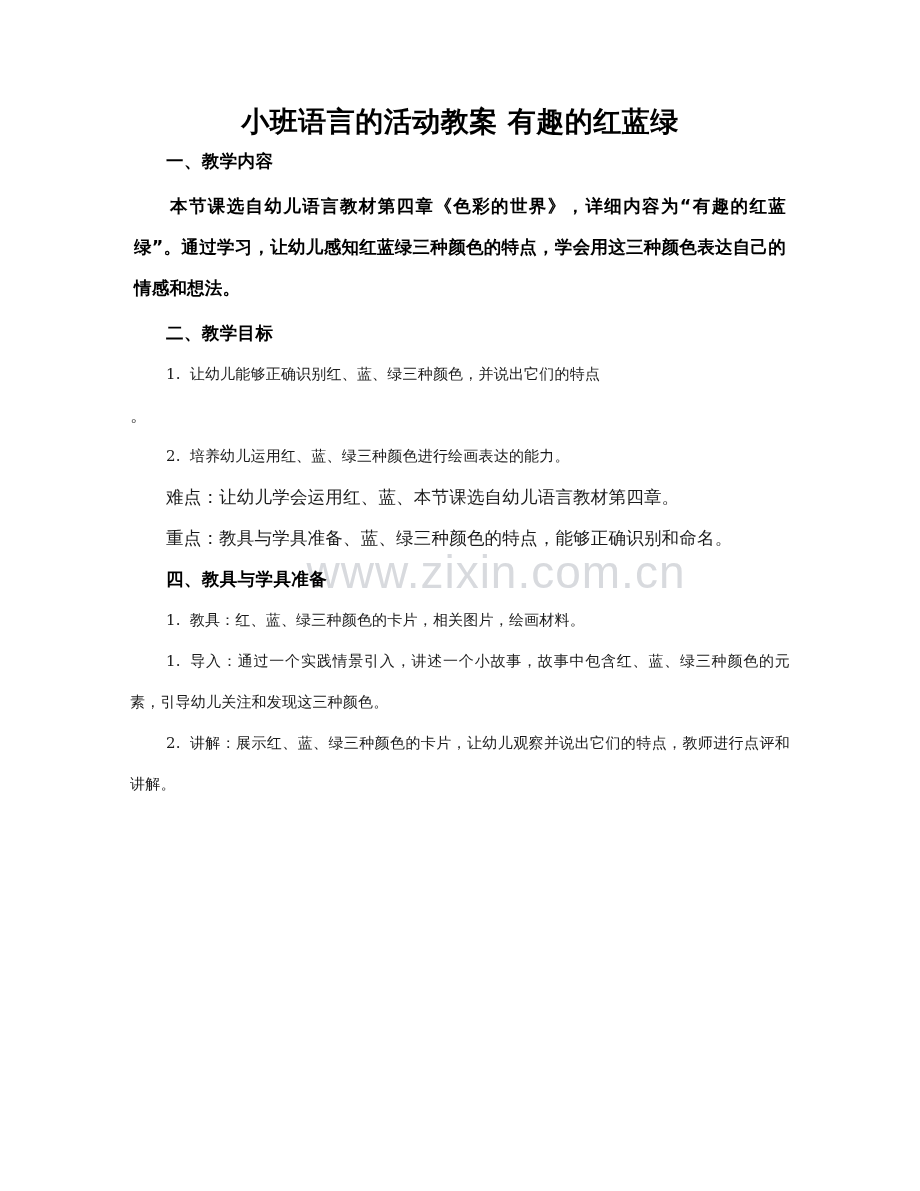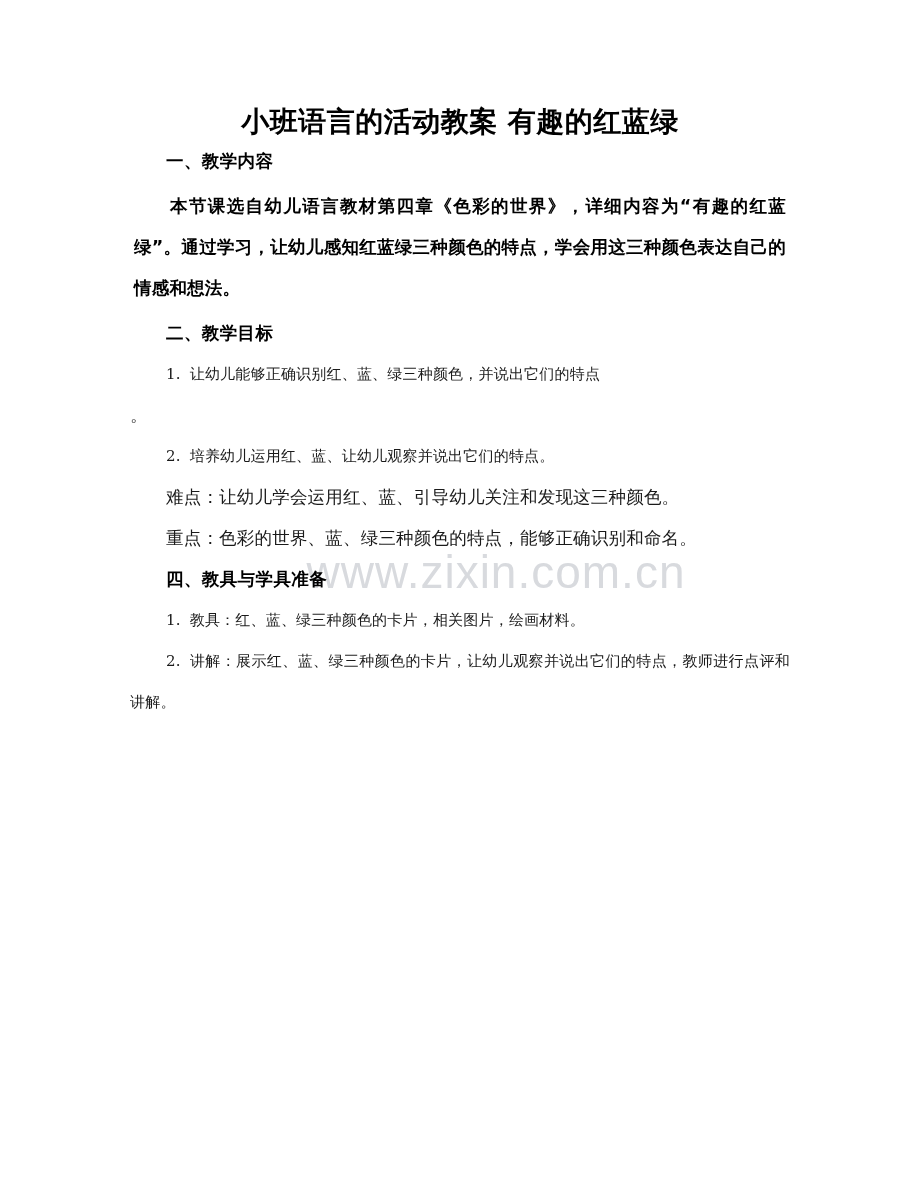--- a/index.html
+++ b/index.html
@@ -151,36 +151,39 @@
     <p class="para-bold blk">本节课选自幼儿语言教材第四章《色彩的世界》，详细内容为“有趣的红蓝绿”。通过学习，让幼儿感知红蓝绿三种颜色的特点，学会用这三种颜色表达自己的情感和想法。</p>
 
     <p class="heading blk">二、教学目标</p>
 
     <p class="numline blk">
       <span class="marker">1.</span><span>让幼儿能够正确识别红、蓝、绿三种颜色，并说出它们的特点</span>
     </p>
     <p class="orphan blk">。</p>
 
     <p class="numline blk">
-      <span class="marker">2.</span><span>培养幼儿运用红、蓝、让幼儿观察并说出它们的特点。</span>
+      <span class="marker">2.</span><span>培养幼儿运用红、蓝、绿三种颜色进行绘画表达的能力。</span>
     </p>
 
 
 
-    <p class="para blk">难点：让幼儿学会运用红、蓝、引导幼儿关注和发现这三种颜色。</p>
+    <p class="para blk">难点：让幼儿学会运用红、蓝、本节课选自幼儿语言教材第四章。</p>
 
-    <p class="para blk">重点：色彩的世界、蓝、绿三种颜色的特点，能够正确识别和命名。</p>
+    <p class="para blk">重点：教具与学具准备、蓝、绿三种颜色的特点，能够正确识别和命名。</p>
 
     <p class="heading blk">四、教具与学具准备</p>
 
     <p class="numline blk">
       <span class="marker">1.</span><span>教具：红、蓝、绿三种颜色的卡片，相关图片，绘画材料。</span>
     </p>
 
 
 
+    <p class="numline blk">
+      <span class="marker">1.</span><span>导入：通过一个实践情景引入，讲述一个小故事，故事中包含红、蓝、绿三种颜色的元素，引导幼儿关注和发现这三种颜色。</span>
+    </p>
 
     <p class="numline blk">
       <span class="marker">2.</span><span>讲解：展示红、蓝、绿三种颜色的卡片，让幼儿观察并说出它们的特点，教师进行点评和讲解。</span>
     </p>
 
   </div>
 </div>
 
 </body></html>

